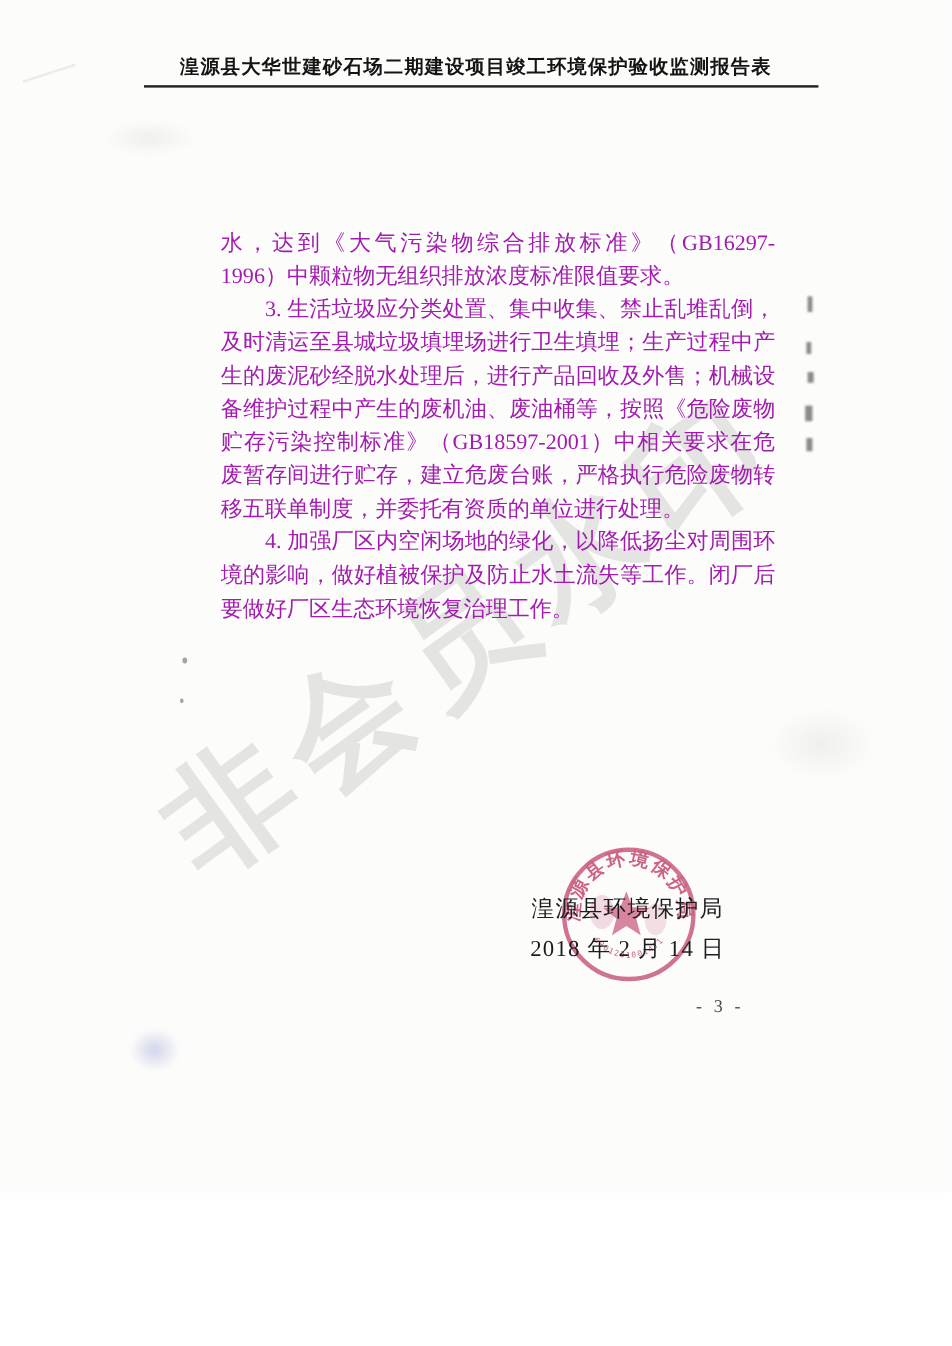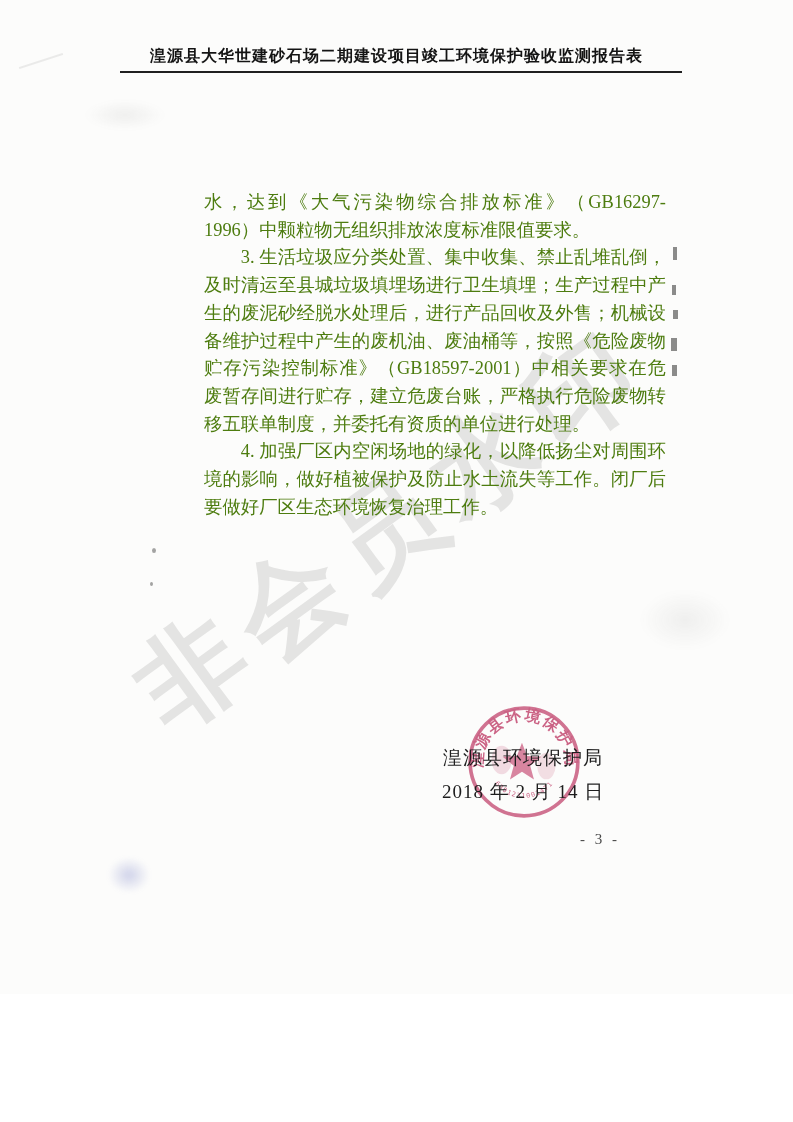--- a/index.html
+++ b/index.html
@@ -26,22 +26,22 @@
     position:absolute;left:392px;top:528px;
     transform:translate(-50%,-50%) rotate(-36deg);
     font-family:"Liberation Sans","DejaVu Sans",sans-serif;
     font-weight:bold;font-size:106px;letter-spacing:14px;
     white-space:nowrap;color:rgba(70,70,70,0.13);
     z-index:0;pointer-events:none;
   }
   
   .body-text{
     position:absolute;left:184px;top:189px;width:462px;
-    font-size:18.4px;line-height:27.7px;color:#4d7c0f;
-    text-align:justify;z-index:1;margin-left:20px;
+    font-size:18.4px;line-height:27.7px;color:#a21caf;
+    text-align:justify;z-index:1;
   }
   .body-text p{margin:0;}
   .body-text p.indent{text-indent:2em;}
   
   .signature{
     position:absolute;left:418px;top:741px;width:210px;
     text-align:center;z-index:3;color:#1d1d1d;
     font-size:19px;line-height:34px;letter-spacing:1px;
   }
   .seal{

